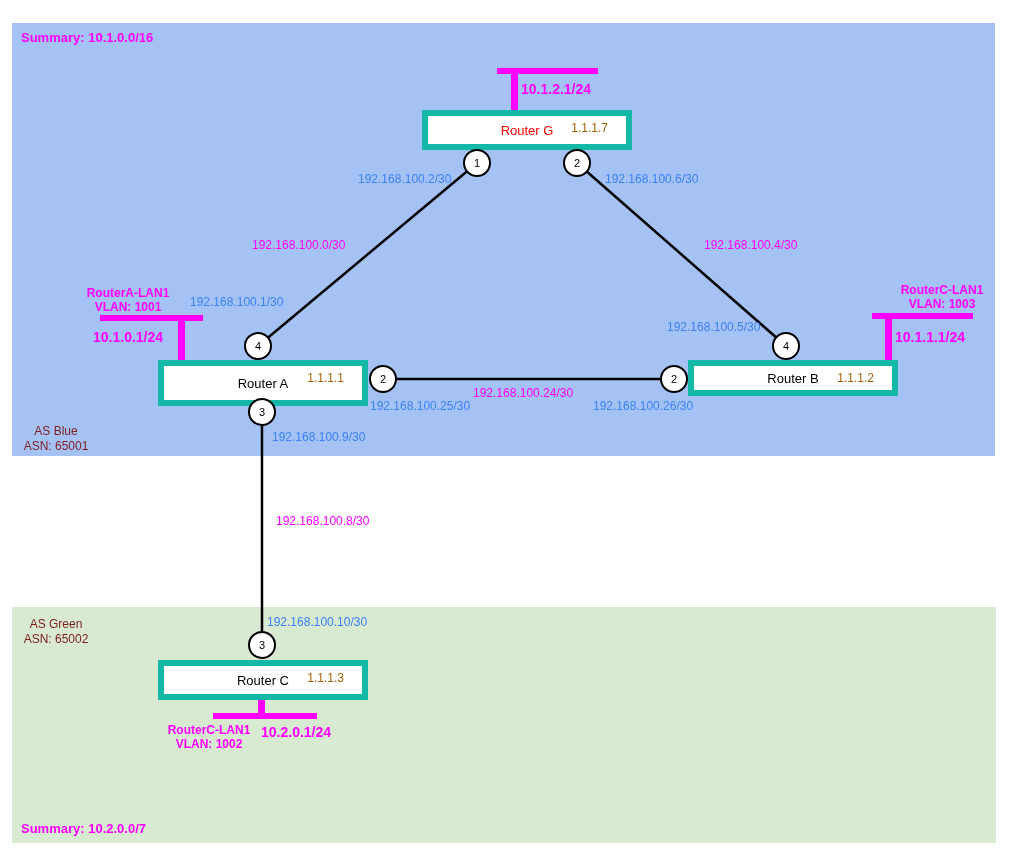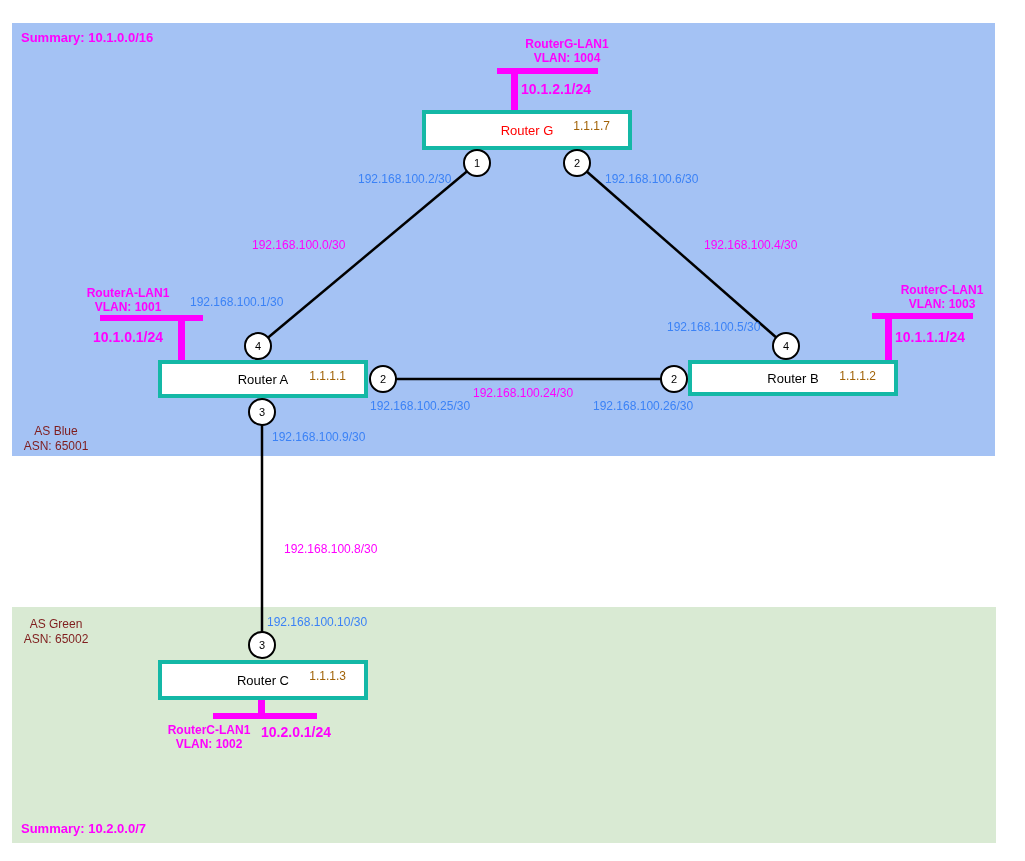--- a/index.html
+++ b/index.html
@@ -7,21 +7,21 @@
     position:relative;width:1025px;height:861px;overflow:hidden;
     font-family:"Liberation Sans", sans-serif;background:#ffffff;
   }
   .region{position:absolute;}
   .region.blue{left:12px;top:23px;width:983px;height:433px;background:#a4c2f4;}
   .region.green{left:12px;top:607px;width:984px;height:236px;background:#d9ead3;}
   .summary{position:absolute;font-size:13px;font-weight:bold;color:#ff00ff;white-space:nowrap;}
   .as-label{position:absolute;font-size:12px;color:#7f1d1d;text-align:center;line-height:15px;}
   svg.links{position:absolute;left:0;top:0;}
   .lanbar{position:absolute;background:#ff00ff;}
-  .router{position:absolute;width:210px;height:40px;background:#ffffff;border:4px solid #14b8a6;box-sizing:border-box;}
+  .router{position:absolute;width:210px;height:40px;background:#ffffff;border:6px solid #14b8a6;box-sizing:border-box;}
   .router .rname{position:absolute;left:0;width:100%;top:50%;transform:translateY(-50%);text-align:center;font-size:13px;color:#000;}
   .router .rname.red{color:#ff0000;}
   .router .rid{position:absolute;right:18px;top:5px;font-size:12px;font-weight:normal;color:#a16207;}
   .port{position:absolute;width:28px;height:28px;border-radius:50%;background:#ffffff;border:2px solid #000;
         box-sizing:border-box;display:flex;align-items:center;justify-content:center;font-size:11px;color:#000;}
   .lbl{position:absolute;font-size:12px;white-space:nowrap;}
   .lbl.red{color:#3b82f6;}
   .lbl.mag{color:#ff00ff;}
   .lanblock{position:absolute;width:140px;text-align:center;font-size:12px;font-weight:bold;color:#ff00ff;line-height:14px;white-space:nowrap;}
   .lanip{position:absolute;font-size:14px;font-weight:bold;color:#ff00ff;white-space:nowrap;}
@@ -50,21 +50,21 @@
   <div class="lanbar" style="left:872px;top:313px;width:101px;height:6px;"></div>
   <div class="lanbar" style="left:885px;top:317px;width:7px;height:43px;"></div>
 
   <div class="lanbar" style="left:258px;top:698px;width:7px;height:18px;"></div>
   <div class="lanbar" style="left:213px;top:713px;width:104px;height:6px;"></div>
 
   <div class="router" style="left:422px;top:110px;">
     <div class="rname red">Router G</div>
     <div class="rid">1.1.1.7</div>
   </div>
-  <div class="router" style="left:158px;top:360px;height:38px;">
+  <div class="router" style="left:158px;top:360px;height:46px;">
     <div class="rname">Router A</div>
     <div class="rid">1.1.1.1</div>
   </div>
   <div class="router" style="left:688px;top:360px;height:36px;">
     <div class="rname">Router B</div>
     <div class="rid">1.1.1.2</div>
   </div>
   <div class="router" style="left:158px;top:660px;">
     <div class="rname">Router C</div>
     <div class="rid">1.1.1.3</div>
@@ -84,24 +84,20 @@
 
   <div class="as-label" style="left:18px;top:424px;width:76px;">
     <div>AS Blue</div>
     <div>ASN: 65001</div>
   </div>
   <div class="as-label" style="left:18px;top:617px;width:76px;">
     <div>AS Green</div>
     <div>ASN: 65002</div>
   </div>
 
-  <div class="lanblock" style="left:497px;top:37px;">
-    <div>RouterG-LAN1</div>
-    <div>VLAN: 1004</div>
-  </div>
   <div class="lanip" style="left:521px;top:81px;">10.1.2.1/24</div>
 
   <div class="lanblock" style="left:58px;top:286px;">
     <div>RouterA-LAN1</div>
     <div>VLAN: 1001</div>
   </div>
   <div class="lanip" style="left:93px;top:329px;">10.1.0.1/24</div>
 
   <div class="lanblock" style="left:872px;top:283px;">
     <div>RouterC-LAN1</div>
@@ -111,21 +107,21 @@
 
   <div class="lanblock" style="left:139px;top:723px;">
     <div>RouterC-LAN1</div>
     <div>VLAN: 1002</div>
   </div>
   <div class="lanip" style="left:261px;top:724px;">10.2.0.1/24</div>
 
   <div class="lbl mag" style="left:252px;top:238px;">192.168.100.0/30</div>
   <div class="lbl mag" style="left:704px;top:238px;">192.168.100.4/30</div>
   <div class="lbl mag" style="left:473px;top:386px;">192.168.100.24/30</div>
-  <div class="lbl mag" style="left:284px;top:514px;margin-top:28px;">192.168.100.8/30</div>
+  <div class="lbl mag" style="left:276px;top:514px;">192.168.100.8/30</div>
 
   <div class="lbl red" style="left:358px;top:172px;">192.168.100.2/30</div>
   <div class="lbl red" style="left:605px;top:172px;">192.168.100.6/30</div>
   <div class="lbl red" style="left:190px;top:295px;">192.168.100.1/30</div>
   <div class="lbl red" style="left:667px;top:320px;">192.168.100.5/30</div>
   <div class="lbl red" style="left:370px;top:399px;">192.168.100.25/30</div>
   <div class="lbl red" style="left:593px;top:399px;">192.168.100.26/30</div>
   <div class="lbl red" style="left:272px;top:430px;text-align:right;">192.168.100.9/30</div>
   <div class="lbl red" style="left:267px;top:615px;">192.168.100.10/30</div>
 

